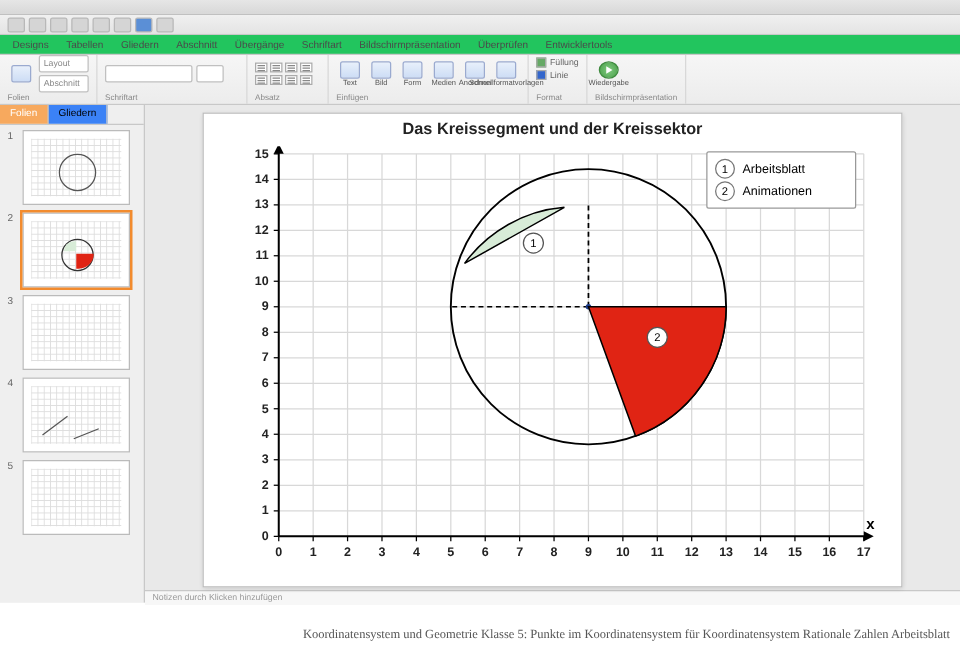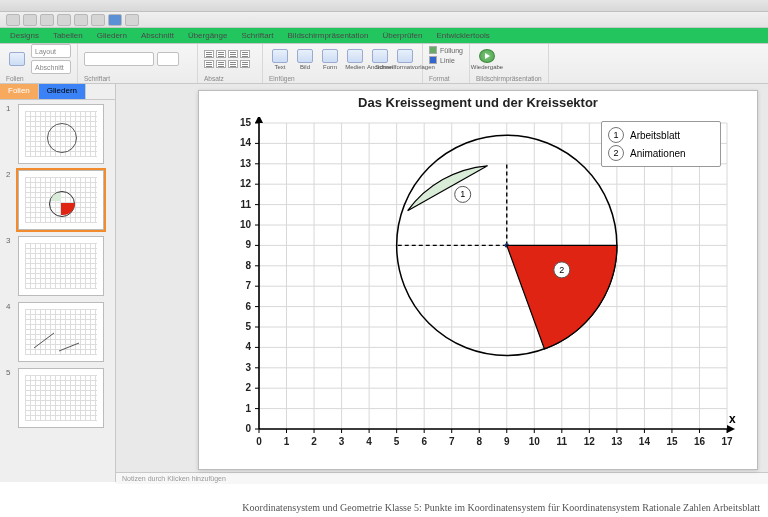--- a/index.html
+++ b/index.html
@@ -29,21 +29,21 @@
   .thumbtabs { height:16px; display:flex; font-size:8px; border-bottom:1px solid #c8c8c8;}
   .thumbtabs .tt { padding:2px 8px; background:#3b82f6; border-right:1px solid #c8c8c8;}
   .thumbtabs .tt.active { background:#f7a95e; color:#fff; }
   .thumbs { flex:1; overflow:hidden; padding:4px 6px; display:flex; flex-direction:column; gap:6px;}
   .thumb { display:flex; gap:4px; align-items:flex-start;}
   .thumb .num { font-size:8px; color:#666; width:8px;}
   .thumb .slide { width:86px; height:60px; background:#fff; border:1px solid #bbb; position:relative; overflow:hidden;}
   .thumb.selected .slide { outline:2px solid #f28b2e; }
   .tgrid { position:absolute; inset:6px; background-image:linear-gradient(#ddd 1px,transparent 1px),linear-gradient(90deg,#ddd 1px,transparent 1px); background-size:5px 5px;}
   .canvas-area { flex:1; display:flex; flex-direction:column; background:#e9e9e9;}
-  .canvas-wrap { flex:1; display:flex; align-items:center; justify-content:flex-end; padding:6px 10px 2px 10px;}
+  .canvas-wrap { flex:1; display:flex; align-items:center; justify-content:center; padding:6px 10px 2px 10px;}
   .slide-canvas { width:560px; height:380px; background:#fff; border:1px solid #bbb; box-shadow:0 1px 4px rgba(0,0,0,.15); position:relative;}
   .notes { height:14px; border-top:1px solid #c8c8c8; background:#f7f7f7; font-size:7px; color:#999; padding:2px 6px;}
   .slide-title { text-align:center; font-size:13px; font-weight:600; color:#222; padding-top:4px;}
   .plot-holder { position:absolute; left:18px; top:26px; width:520px; height:340px; }
   .legend-box { position:absolute; right:36px; top:30px; width:120px; border:1px solid #999; background:#fff; padding:4px 6px; font-size:10px; border-radius:2px;}
   .legend-row { display:flex; align-items:center; gap:6px; padding:1px 0;}
   .legend-num { width:16px; height:16px; border:1px solid #777; border-radius:50%; display:flex; align-items:center; justify-content:center; font-size:9px; background:#fff;}
   .caption { position:absolute; left:0; right:0; bottom:4px; text-align:right; font-family:Georgia,serif; font-size:10px; color:#555; padding:0 8px;margin-left:44px;}
 </style>
 </head>

